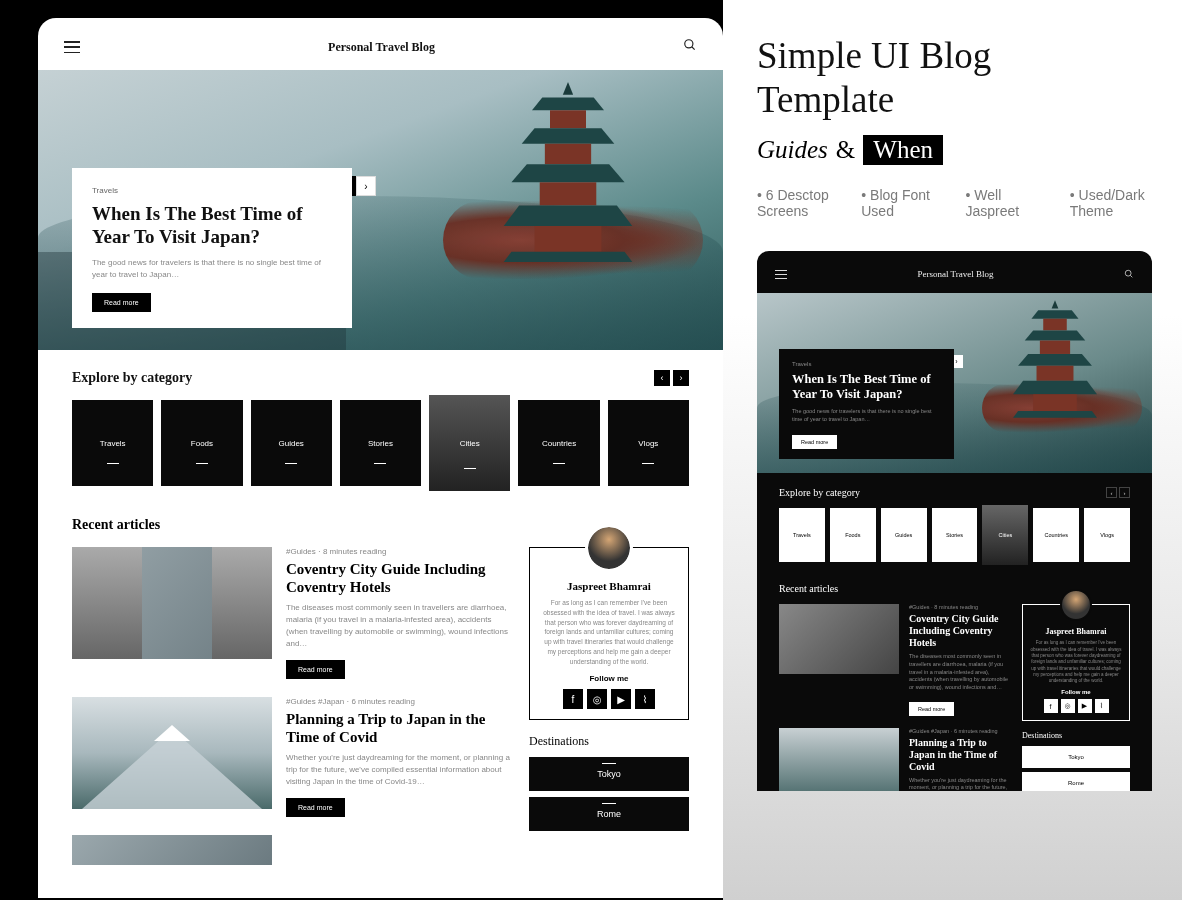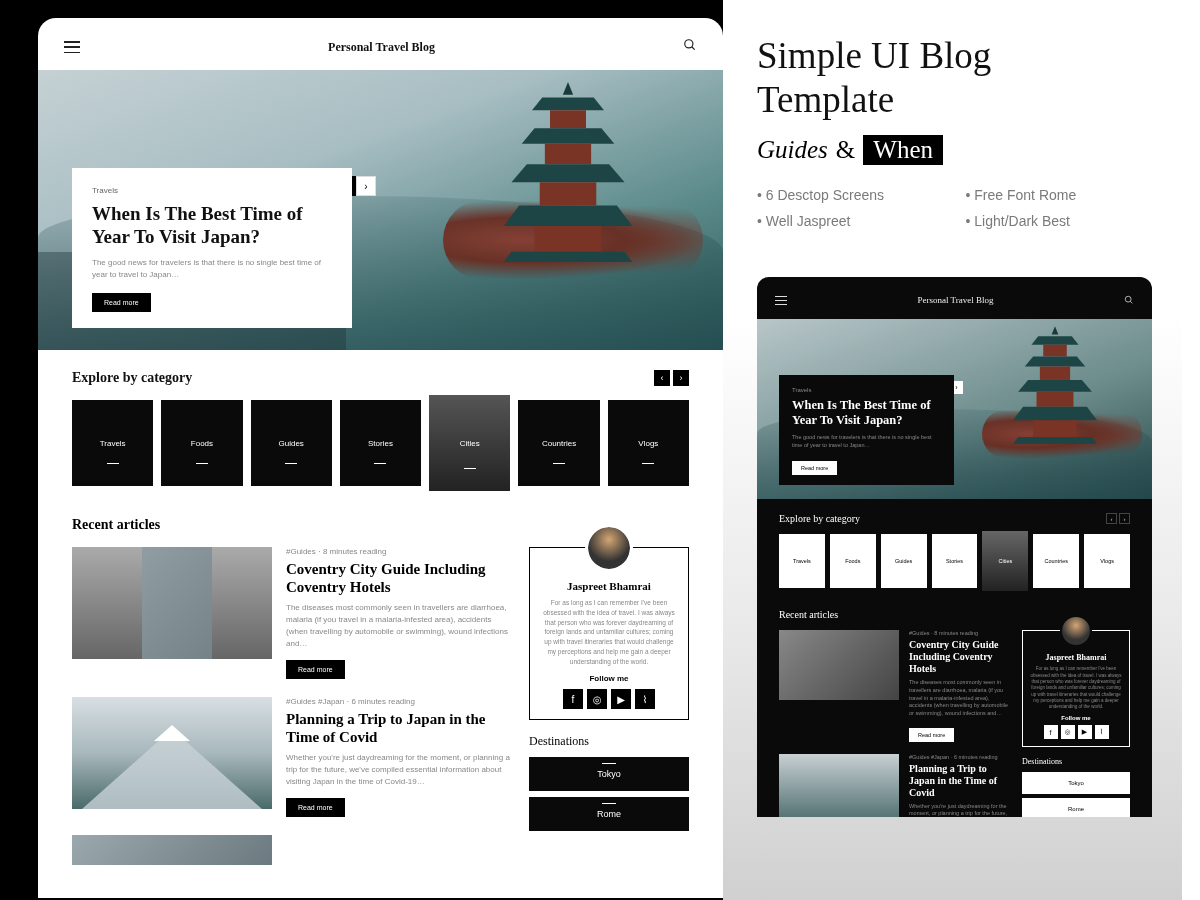--- a/index.html
+++ b/index.html
@@ -75,21 +75,21 @@
 .pv-dest-title { font-family: Georgia, serif; font-size: 12px; font-weight: 400; margin-bottom: 8px; }
 .pv-dest { height: 34px; background: #0a0a0a; color: #fff; display: flex; align-items: center; justify-content: center; font-size: 9px; margin-bottom: 6px; font-family: Arial; cursor: pointer; position: relative; }
 .pv-dest::before { content: ""; position: absolute; top: 6px; width: 14px; height: 1px; background: #fff; }
 
 
 .promo-title { font-family: Georgia, serif; font-size: 37px; font-weight: 400; line-height: 1.18; color: #111; margin-bottom: 14px; }
 .promo-sub { font-family: Georgia, serif; font-size: 25px; display: flex; align-items: center; gap: 8px; margin-bottom: 22px; }
 .promo-sub-lt { font-style: italic; }
 .promo-amp { }
 .promo-sub-dk { background: #000; color: #fff; padding: 1px 10px; }
-.promo-features { display: grid; grid-template-columns: 1fr 1fr; gap: 10px 22px; margin-bottom: 48px; }
+.promo-features { display: grid; grid-template-columns: 1fr 1fr 1fr 1fr; gap: 10px 22px; margin-bottom: 32px; }
 .promo-feat { font-family: Arial, sans-serif; font-size: 14px; color: #7a7a7a; }
 
 
 .preview-dark {
   width: 395px; height: 540px; background: #0a0a0a; border-radius: 12px 12px 0 0;
   overflow: hidden; position: relative; font-family: Arial, sans-serif;
 }
 .dk-header { display: flex; align-items: center; justify-content: space-between; padding: 14px 18px 10px; }
 .dk-burger { width: 12px; height: 9px; display: flex; flex-direction: column; justify-content: space-between; cursor:pointer; }
 .dk-burger span { height: 1px; background: #ddd; }
@@ -296,23 +296,23 @@
   <div class="promo-title">
     <span>Simple UI Blog</span><br><span>Template</span>
   </div>
   <div class="promo-sub">
     <span class="promo-sub-lt">Guides</span>
     <span class="promo-amp">&amp;</span>
     <span class="promo-sub-dk">When</span>
   </div>
   <div class="promo-features">
     <div class="promo-feat">• <span>6 Desctop Screens</span></div>
-    <div class="promo-feat">• <span>Free Font Rome</span></div>
+    <div class="promo-feat">• <span>Blog Font Used</span></div>
     <div class="promo-feat">• <span>Well Jaspreet</span></div>
-    <div class="promo-feat">• <span>Light/Dark Best</span></div>
+    <div class="promo-feat">• <span>Used/Dark Theme</span></div>
   </div>
 
   <div class="preview-dark">
     <div class="dk-header">
       <div class="dk-burger">
             <span></span>
             <span></span>
             <span></span>
           </div>
       <div class="dk-title">Personal Travel Blog</div>

